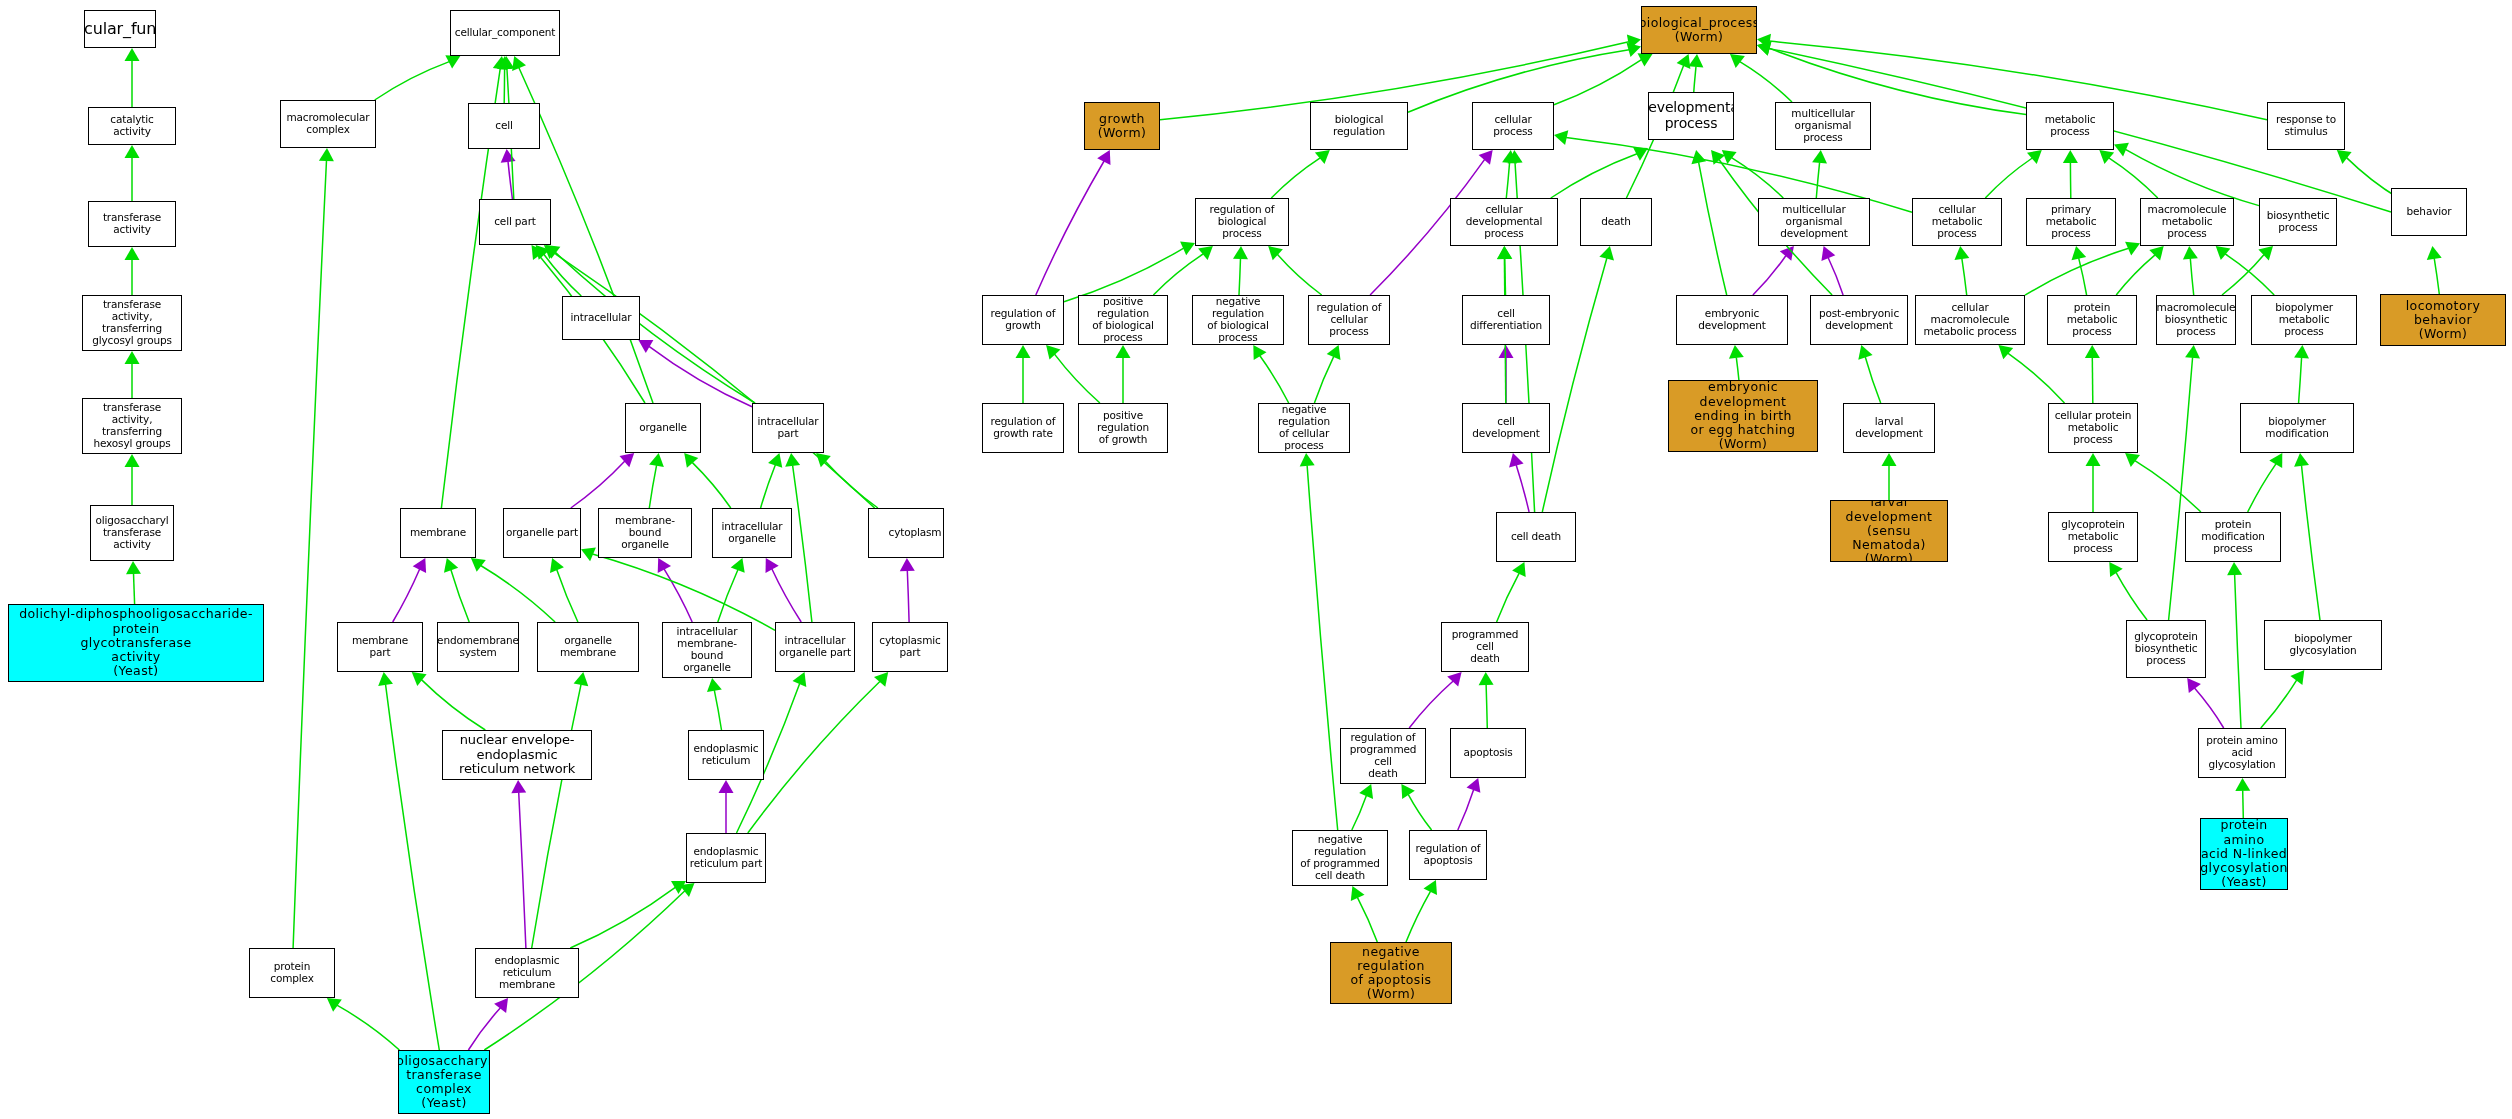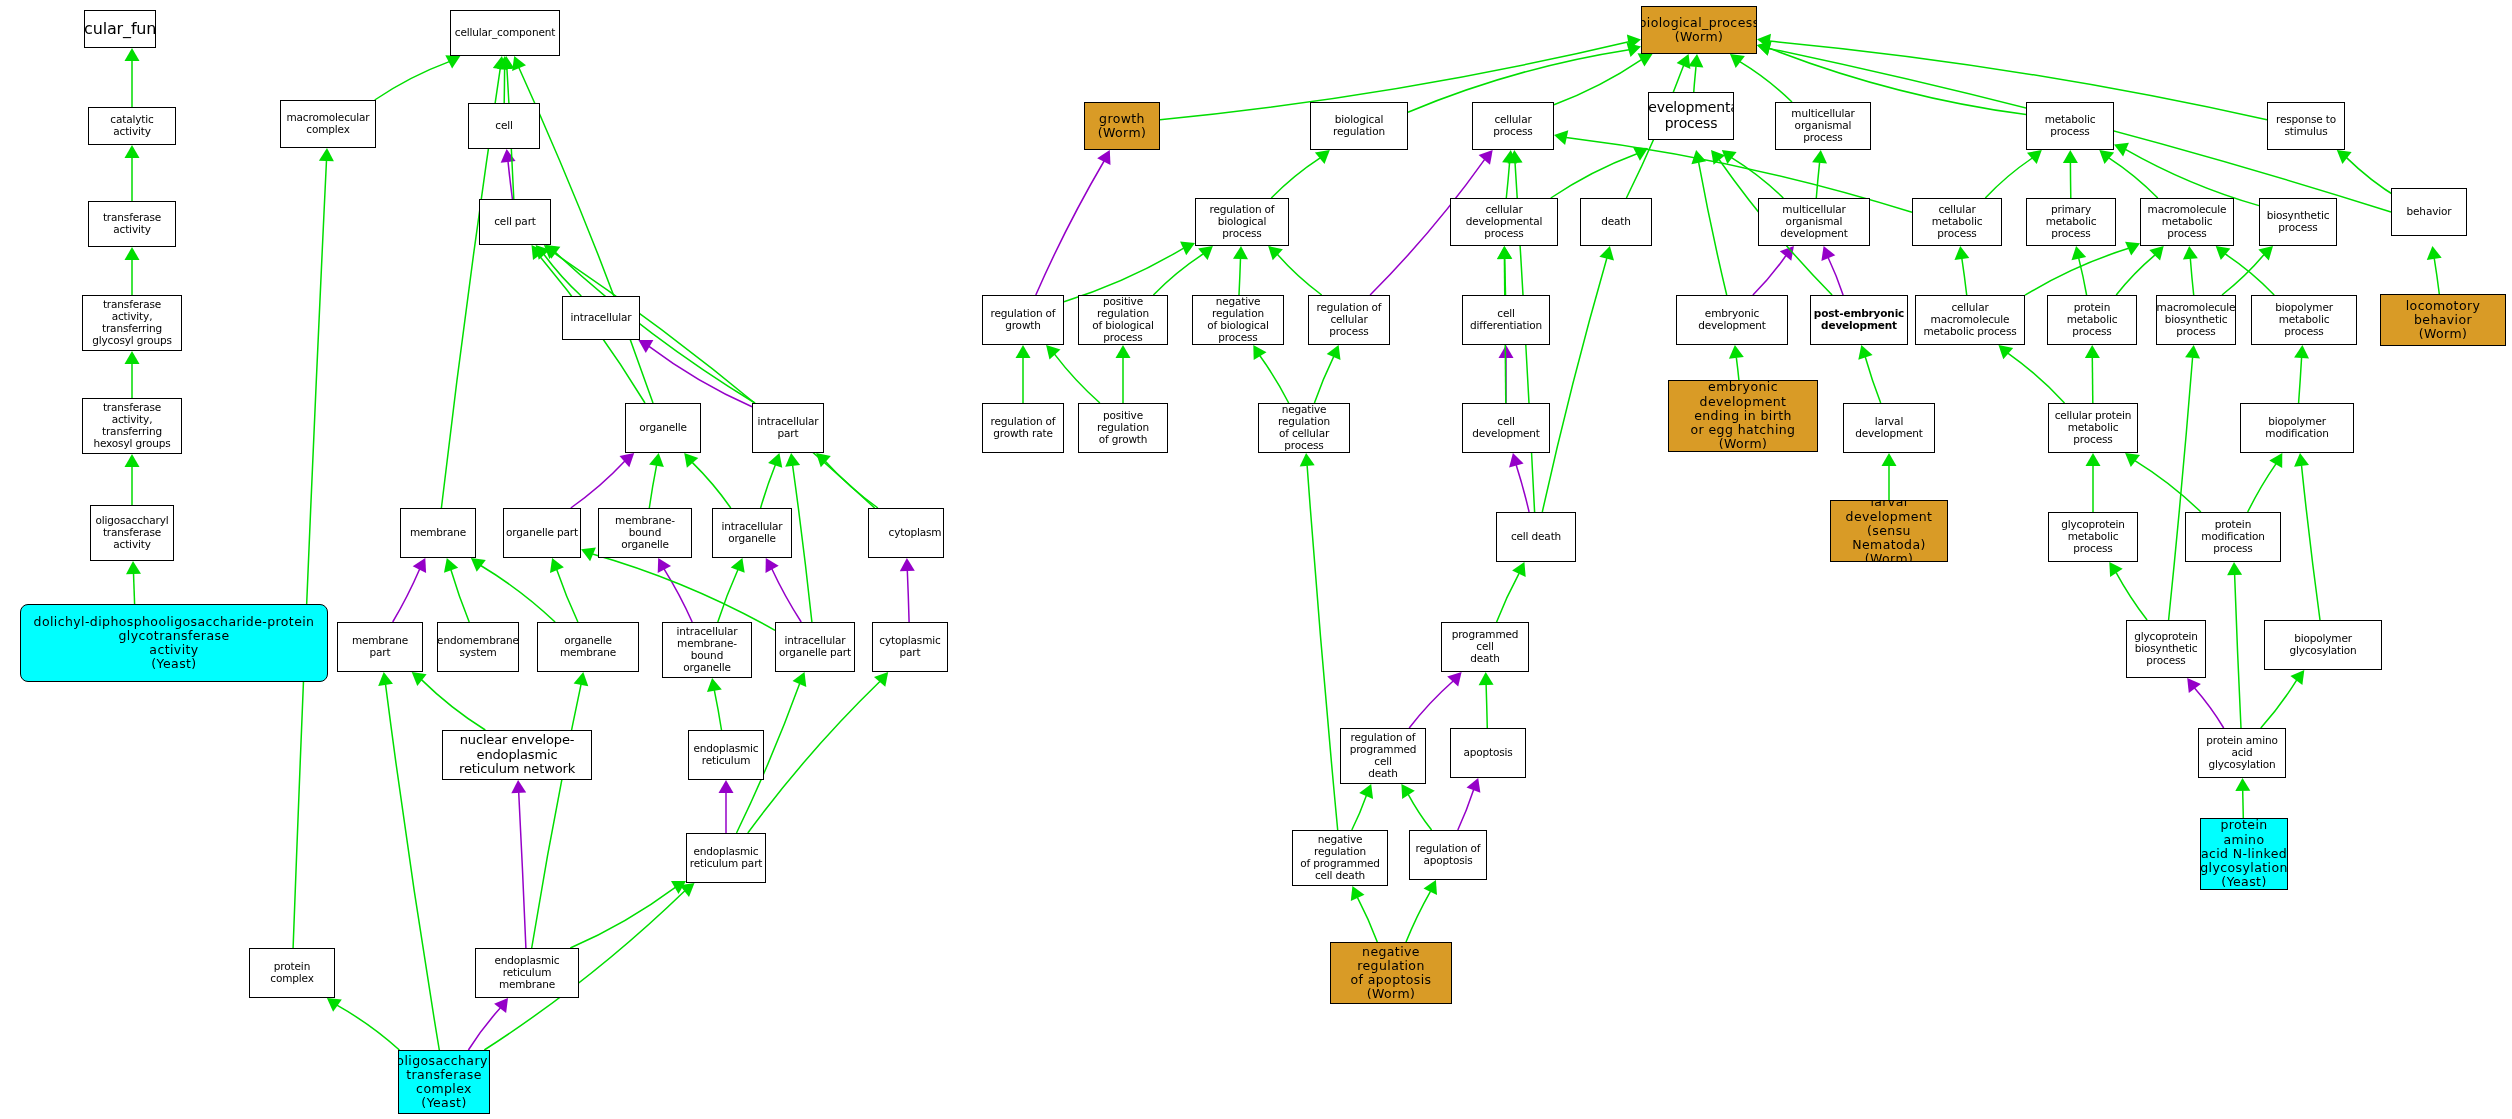--- a/index.html
+++ b/index.html
@@ -294,21 +294,21 @@
 activity</span></div>
       <div class="node" style="left: 82px; top: 295px; width: 100px; height: 56px; font-size: 10.5px;"><span>transferase
 activity, transferring
 glycosyl groups</span></div>
       <div class="node" style="left: 82px; top: 398px; width: 100px; height: 56px; font-size: 10.5px;"><span>transferase
 activity, transferring
 hexosyl groups</span></div>
       <div class="node" style="left: 90px; top: 505px; width: 84px; height: 56px; font-size: 10.5px;"><span>oligosaccharyl
 transferase
 activity</span></div>
-      <div class="node fill-cyan big" style="left: 20px; top: 604px; width: 308px; height: 78px; font-size: 12.5px; border-radius: 8px;"><span>dolichyl-diphosphooligosaccharide-protein
+      <div class="node fill-cyan big" style="left: 8px; top: 604px; width: 256px; height: 78px; font-size: 12.5px;"><span>dolichyl-diphosphooligosaccharide-protein
 glycotransferase
 activity
 (Yeast)</span></div>
       <div class="node" style="left: 450px; top: 10px; width: 110px; height: 46px; font-size: 10.5px;"><span>cellular_component</span></div>
       <div class="node" style="left: 280px; top: 100px; width: 96px; height: 48px; font-size: 10.5px;"><span>macromolecular
 complex</span></div>
       <div class="node" style="left: 468px; top: 103px; width: 72px; height: 46px; font-size: 10.5px;"><span>cell</span></div>
       <div class="node" style="left: 479px; top: 199px; width: 72px; height: 46px; font-size: 10.5px;"><span>cell part</span></div>
       <div class="node" style="left: 562px; top: 296px; width: 78px; height: 44px; font-size: 10.5px;"><span>intracellular</span></div>
       <div class="node" style="left: 625px; top: 403px; width: 76px; height: 50px; font-size: 10.5px;"><span>organelle</span></div>
@@ -379,21 +379,21 @@
       <div class="node" style="left: 1078px; top: 295px; width: 90px; height: 50px; font-size: 10.5px;"><span>positive regulation
 of biological
 process</span></div>
       <div class="node" style="left: 1192px; top: 295px; width: 92px; height: 50px; font-size: 10.5px;"><span>negative regulation
 of biological
 process</span></div>
       <div class="node" style="left: 1308px; top: 295px; width: 82px; height: 50px; font-size: 10.5px;"><span>regulation of
 cellular process</span></div>
       <div class="node" style="left: 1462px; top: 295px; width: 88px; height: 50px; font-size: 10.5px;"><span>cell differentiation</span></div>
       <div class="node" style="left: 1676px; top: 295px; width: 112px; height: 50px; font-size: 10.5px;"><span>embryonic development</span></div>
-      <div class="node" style="left: 1810px; top: 295px; width: 98px; height: 50px; font-size: 10.5px; font-weight: bold;"><span>post-embryonic
+      <div class="node" style="left: 1810px; top: 295px; width: 98px; height: 50px; font-size: 10.5px;"><span>post-embryonic
 development</span></div>
       <div class="node" style="left: 1915px; top: 295px; width: 110px; height: 50px; font-size: 10.5px;"><span>cellular macromolecule
 metabolic process</span></div>
       <div class="node" style="left: 2047px; top: 295px; width: 90px; height: 50px; font-size: 10.5px;"><span>protein metabolic
 process</span></div>
       <div class="node" style="left: 2156px; top: 295px; width: 80px; height: 50px; font-size: 10.5px;"><span>macromolecule
 biosynthetic
 process</span></div>
       <div class="node" style="left: 2251px; top: 295px; width: 106px; height: 50px; font-size: 10.5px; text-align: center;"><span>biopolymer metabolic
 process</span></div>

